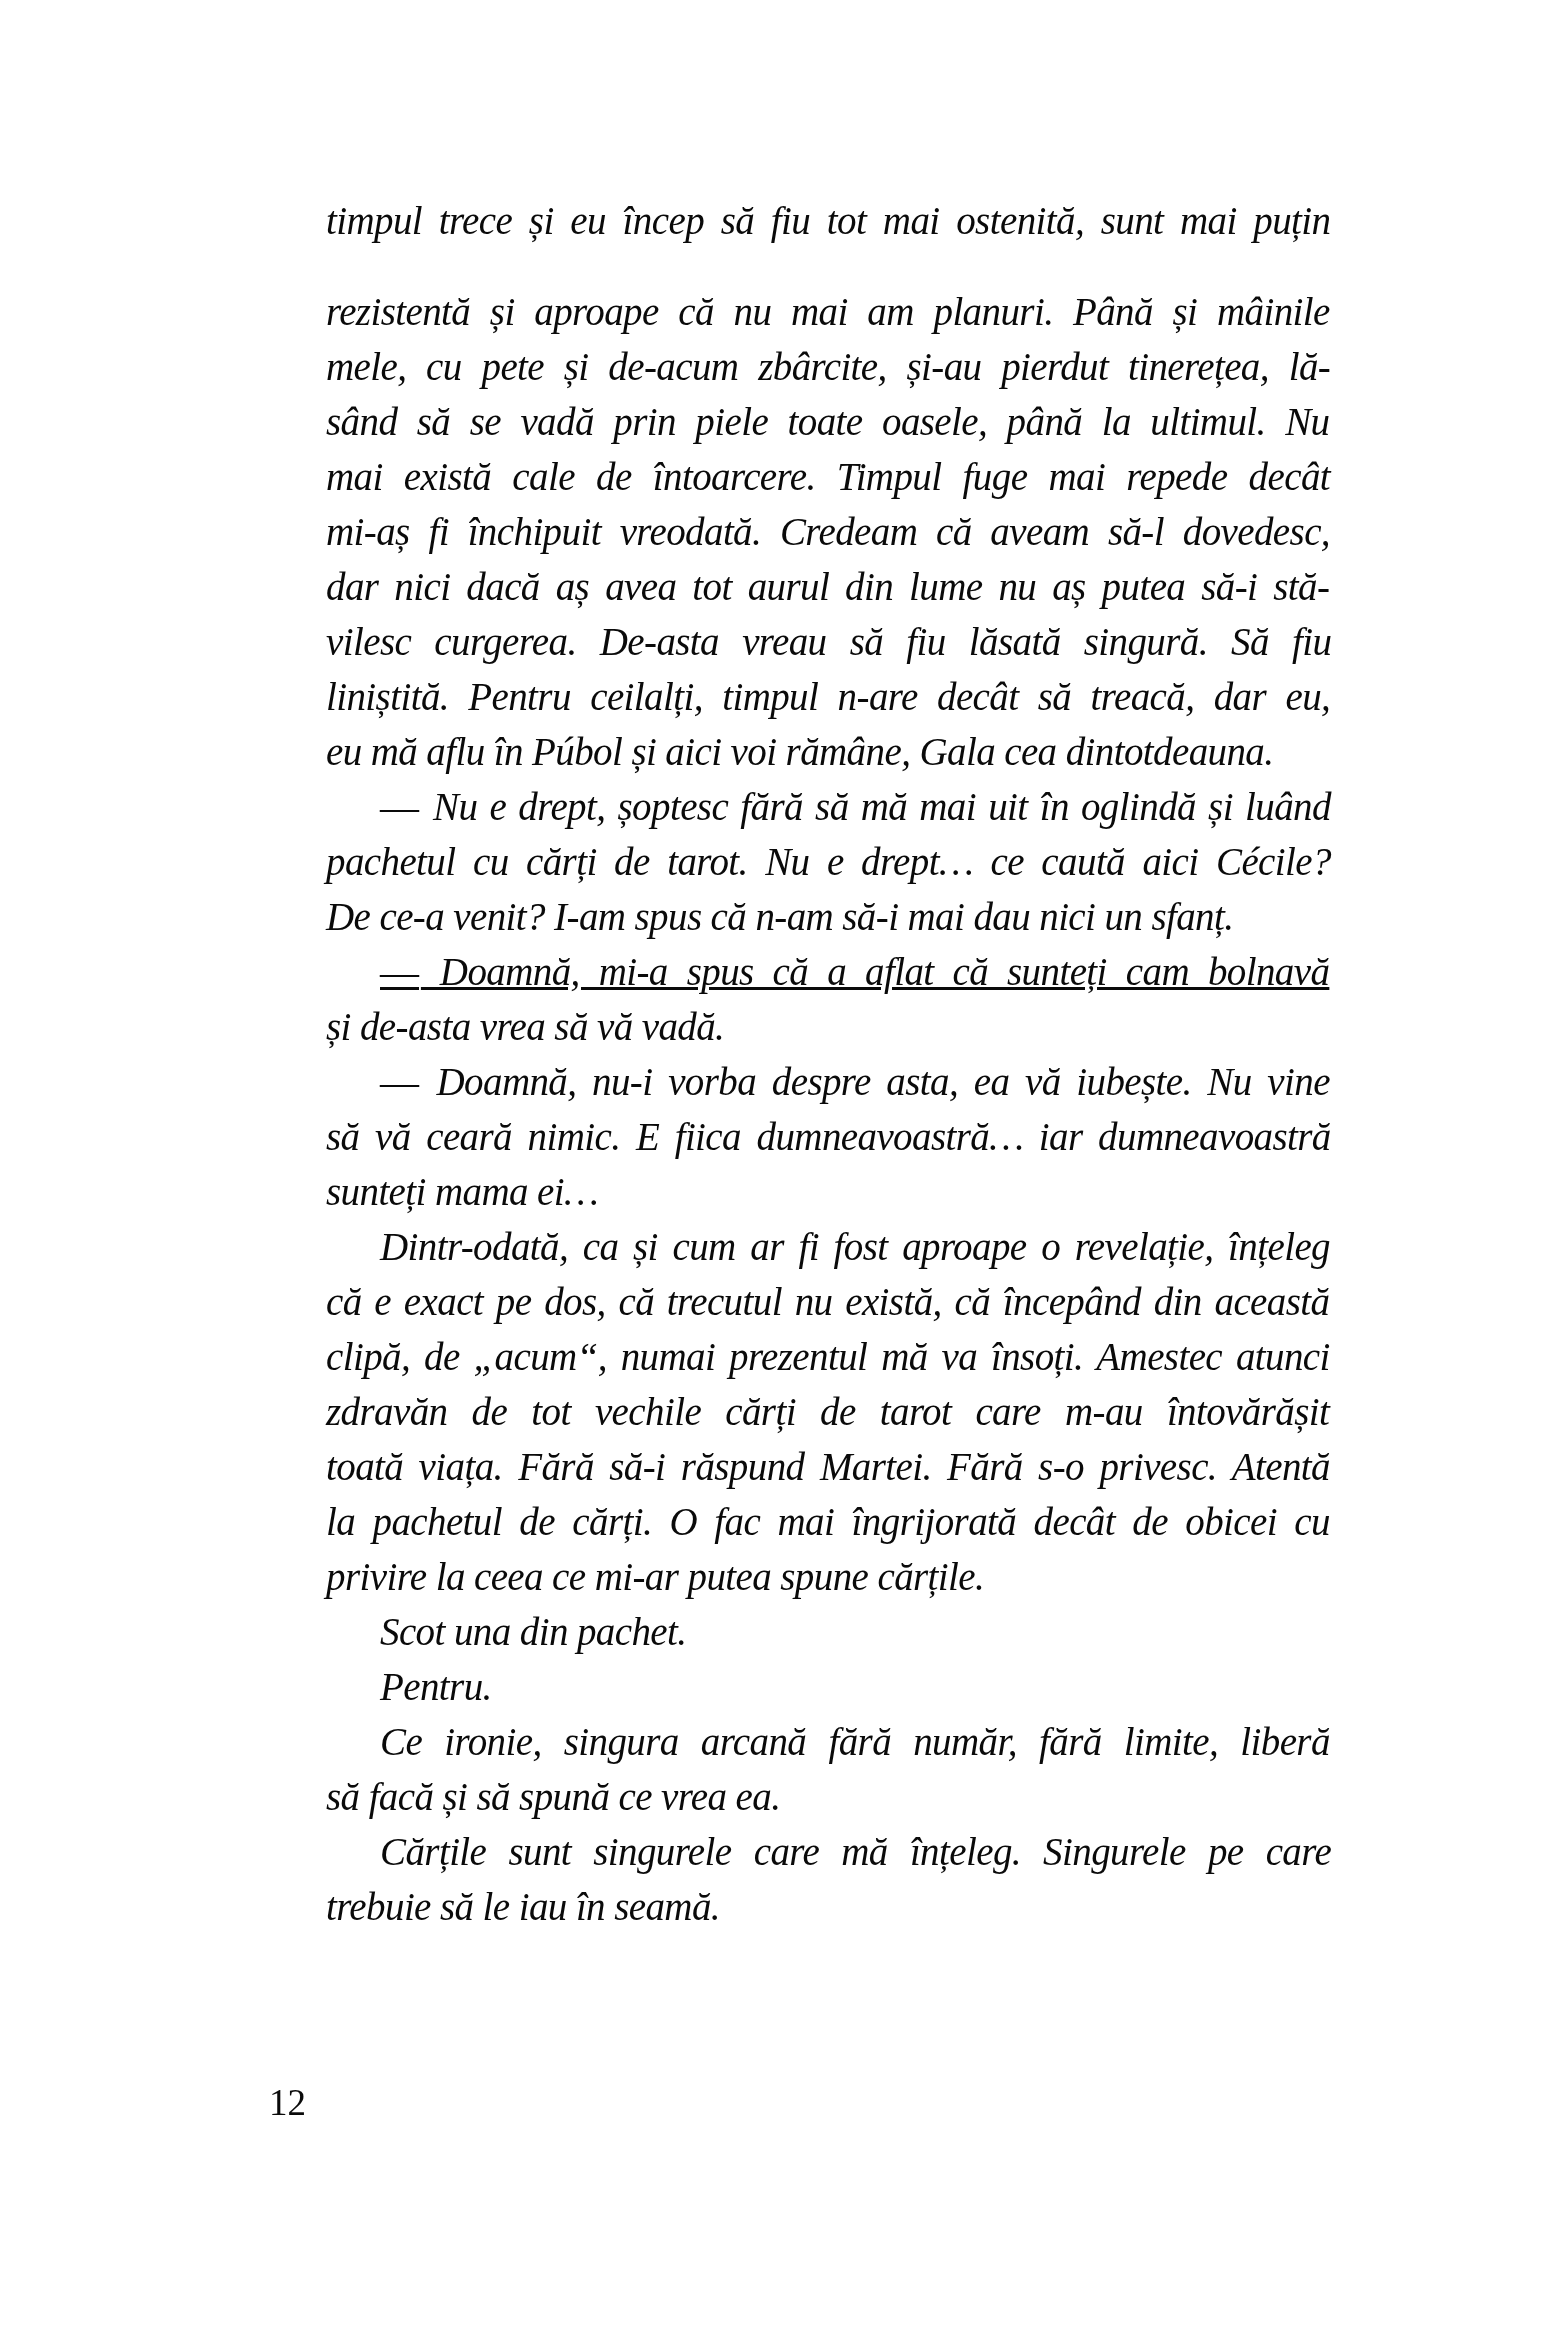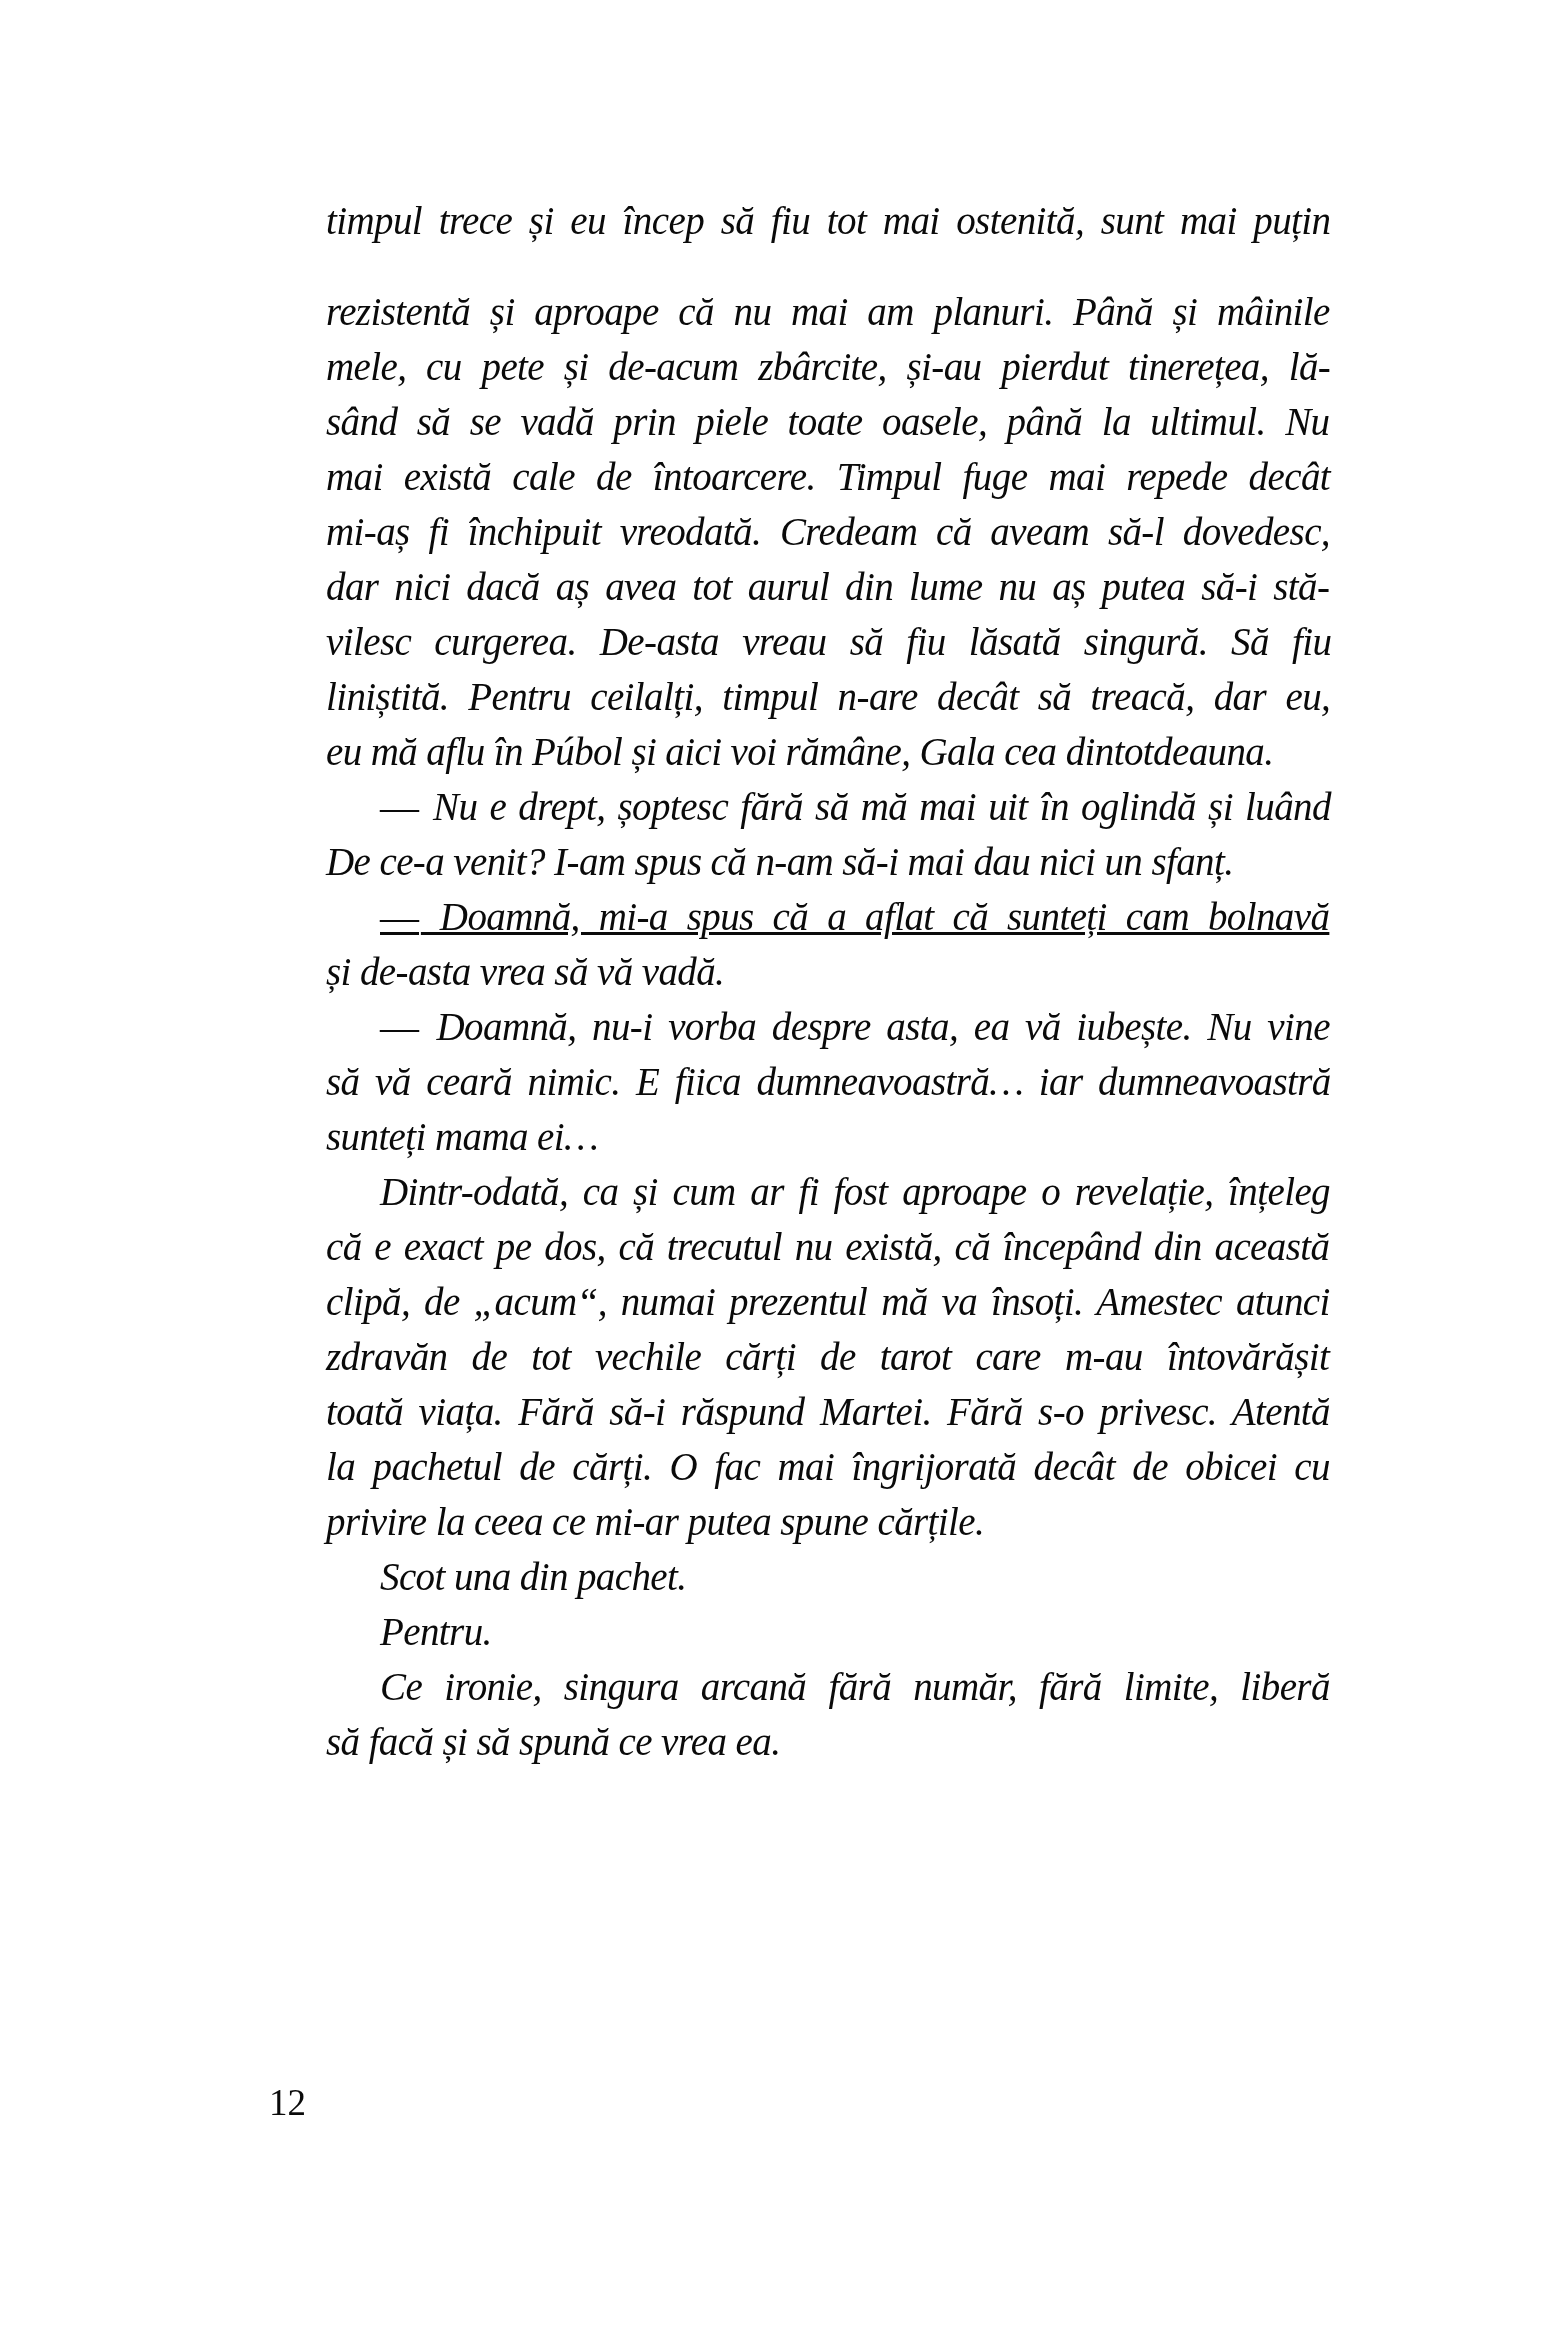--- a/index.html
+++ b/index.html
@@ -67,20 +67,21 @@
         <span class="line" style="display: block; word-spacing: 10.3px;">sând să se vadă prin piele toate oasele, până la ultimul. Nu</span>
         <span class="line" style="display: block; word-spacing: 12px;">mai există cale de întoarcere. Timpul fuge mai repede decât</span>
         <span class="line" style="display: block; word-spacing: 9.6px;">mi-aș fi închipuit vreodată. Credeam că aveam să-l dovedesc,</span>
         <span class="line" style="display: block; word-spacing: 6.8px;">dar nici dacă aș avea tot aurul din lume nu aș putea să-i stă-</span>
         <span class="line" style="display: block; word-spacing: 14px;">vilesc curgerea. De-asta vreau să fiu lăsată singură. Să fiu</span>
         <span class="line" style="display: block; word-spacing: 10.2px;">liniștită. Pentru ceilalți, timpul n-are decât să treacă, dar eu,</span>
         <span class="line" style="display: block;">eu mă aflu în Púbol și aici voi rămâne, Gala cea dintotdeauna.</span>
       </div>
       <div class="para">
         <span class="line indent" style="display: block; word-spacing: 3px;"><span class="dash">—</span><span> Nu e drept, șoptesc fără să mă mai uit în oglindă și luând</span></span>
+        <span class="line" style="display: block; word-spacing: 8.3px;">pachetul cu cărți de tarot. Nu e drept… ce caută aici Cécile?</span>
         <span class="line" style="display: block;">De ce-a venit? I-am spus că n-am să-i mai dau nici un sfanț.</span>
       </div>
       <div class="para">
         <span class="line indent" style="display: block; word-spacing: 9.8px; text-decoration: underline;"><span class="dash">—</span><span> Doamnă, mi-a spus că a aflat că sunteți cam bolnavă</span></span>
         <span class="line" style="display: block;">și de-asta vrea să vă vadă.</span>
       </div>
       <div class="para">
         <span class="line indent" style="display: block; word-spacing: 6.5px;"><span class="dash">—</span><span> Doamnă, nu-i vorba despre asta, ea vă iubește. Nu vine</span></span>
         <span class="line" style="display: block; word-spacing: 6.4px;">să vă ceară nimic. E fiica dumneavoastră… iar dumneavoastră</span>
         <span class="line" style="display: block;">sunteți mama ei…</span>
@@ -97,16 +98,20 @@
       <div class="para">
         <span class="line indent" style="display: block;">Scot una din pachet.</span>
       </div>
       <div class="para">
         <span class="line indent" style="display: block;">Pentru.</span>
       </div>
       <div class="para">
         <span class="line indent" style="display: block; word-spacing: 13px;">Ce ironie, singura arcană fără număr, fără limite, liberă</span>
         <span class="line" style="display: block;">să facă și să spună ce vrea ea.</span>
       </div>
+      <div class="para">
+        <span class="line indent" style="display: block; word-spacing: 13px;">Cărțile sunt singurele care mă înțeleg. Singurele pe care</span>
+        <span class="line" style="display: block;">trebuie să le iau în seamă.</span>
+      </div>
     </div>
   <div class="page-number">12</div>
 </div>
 
 
 </body></html>

